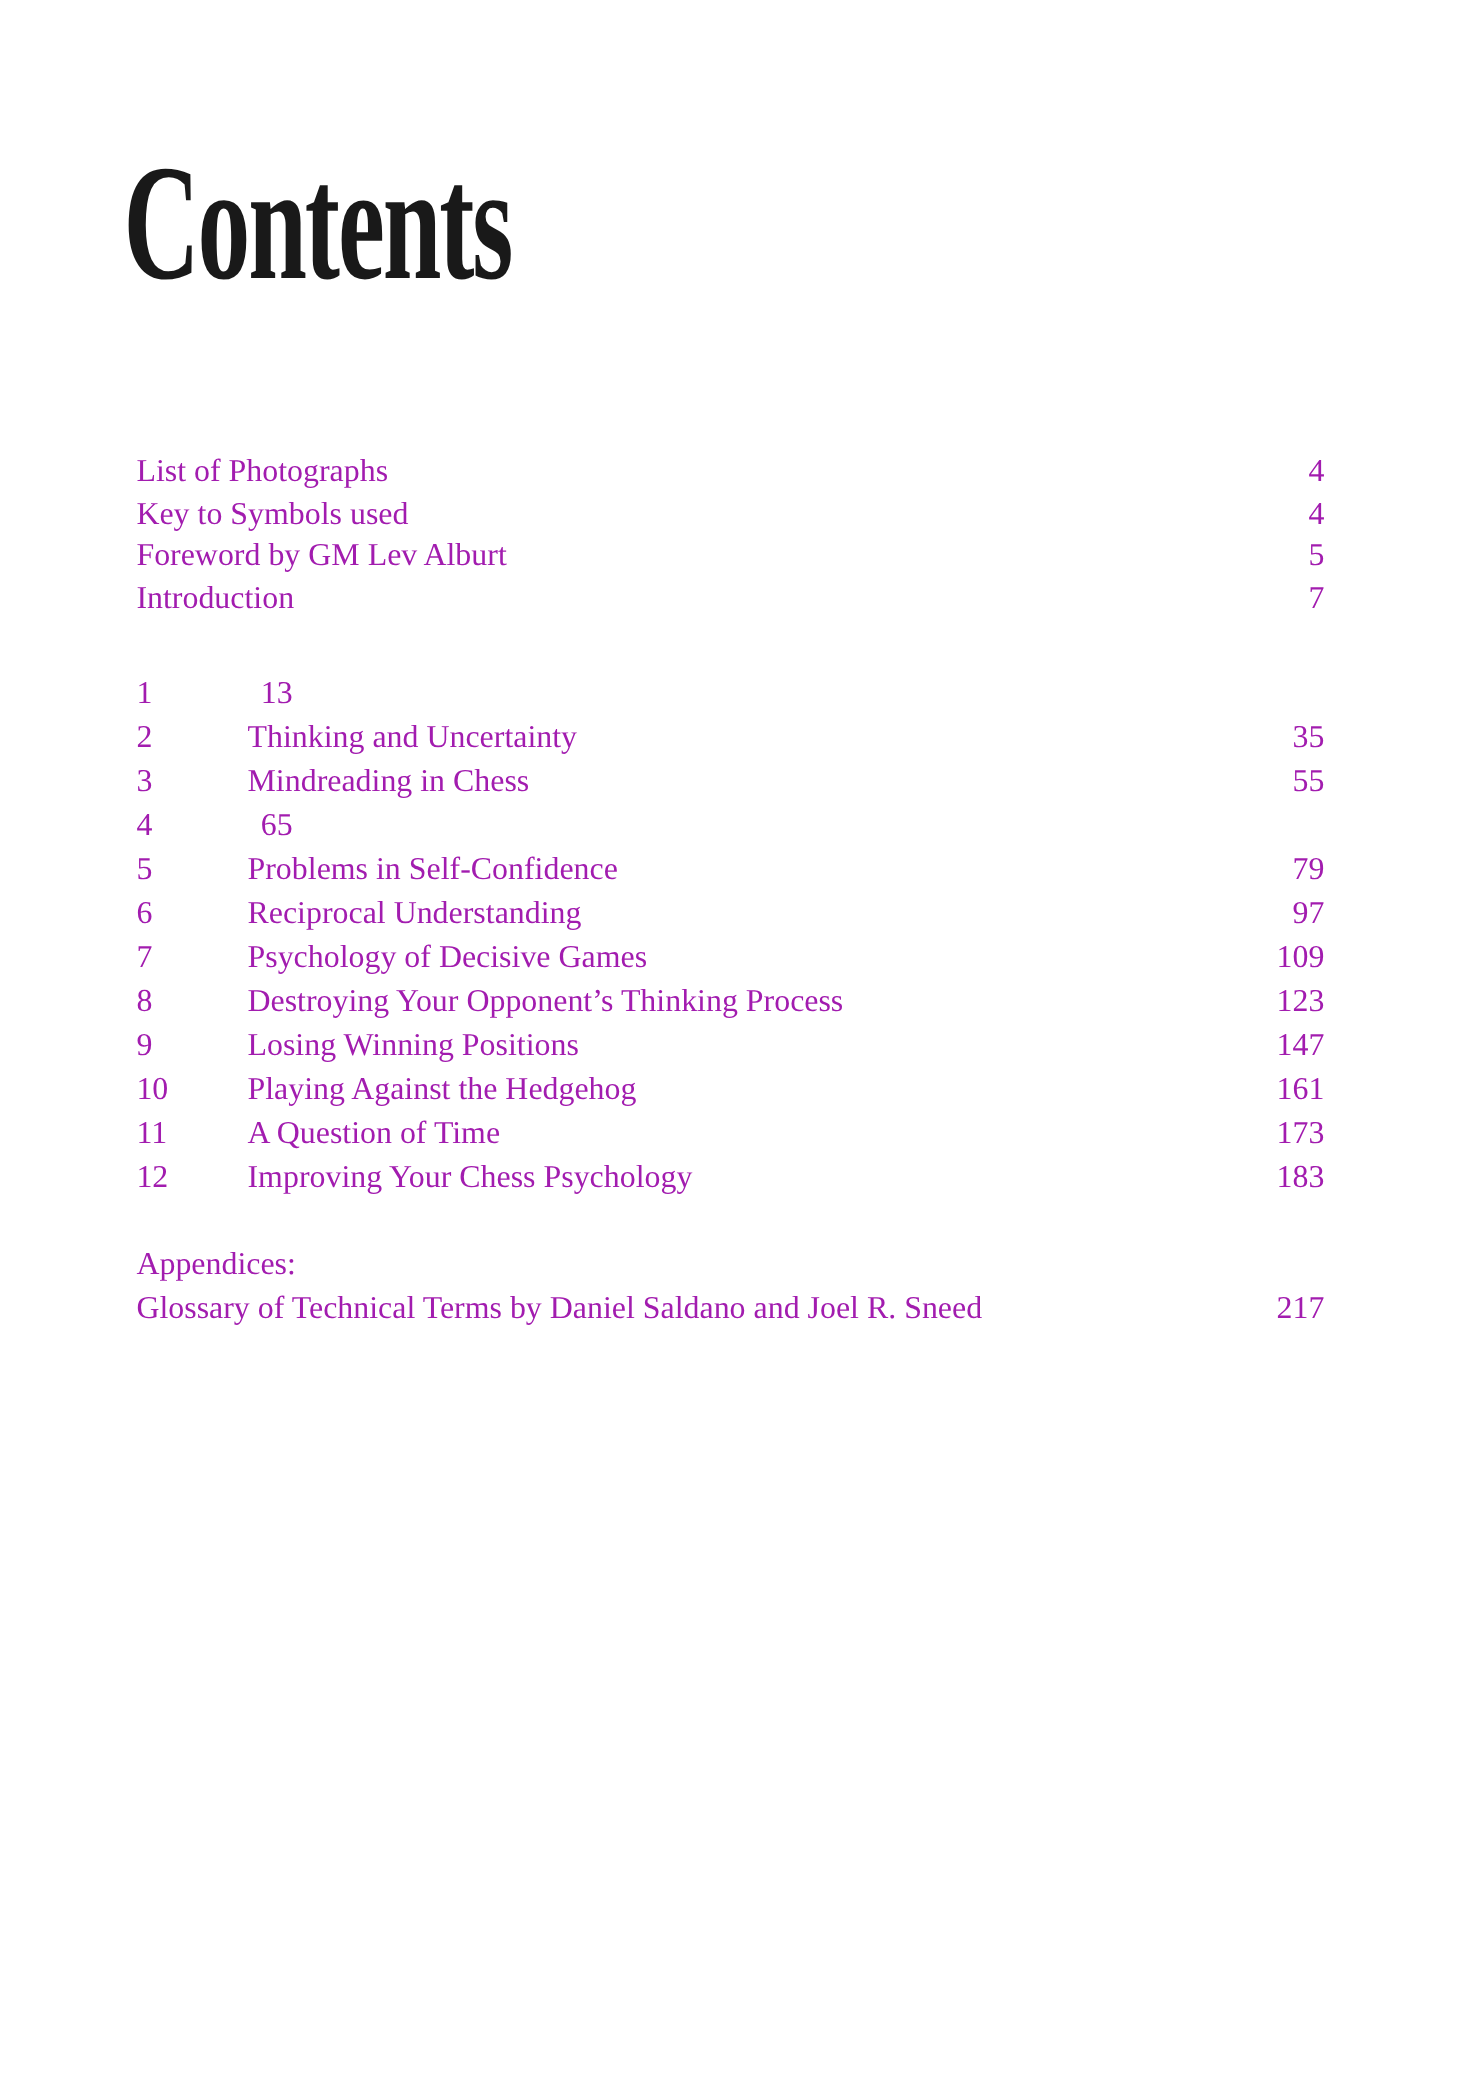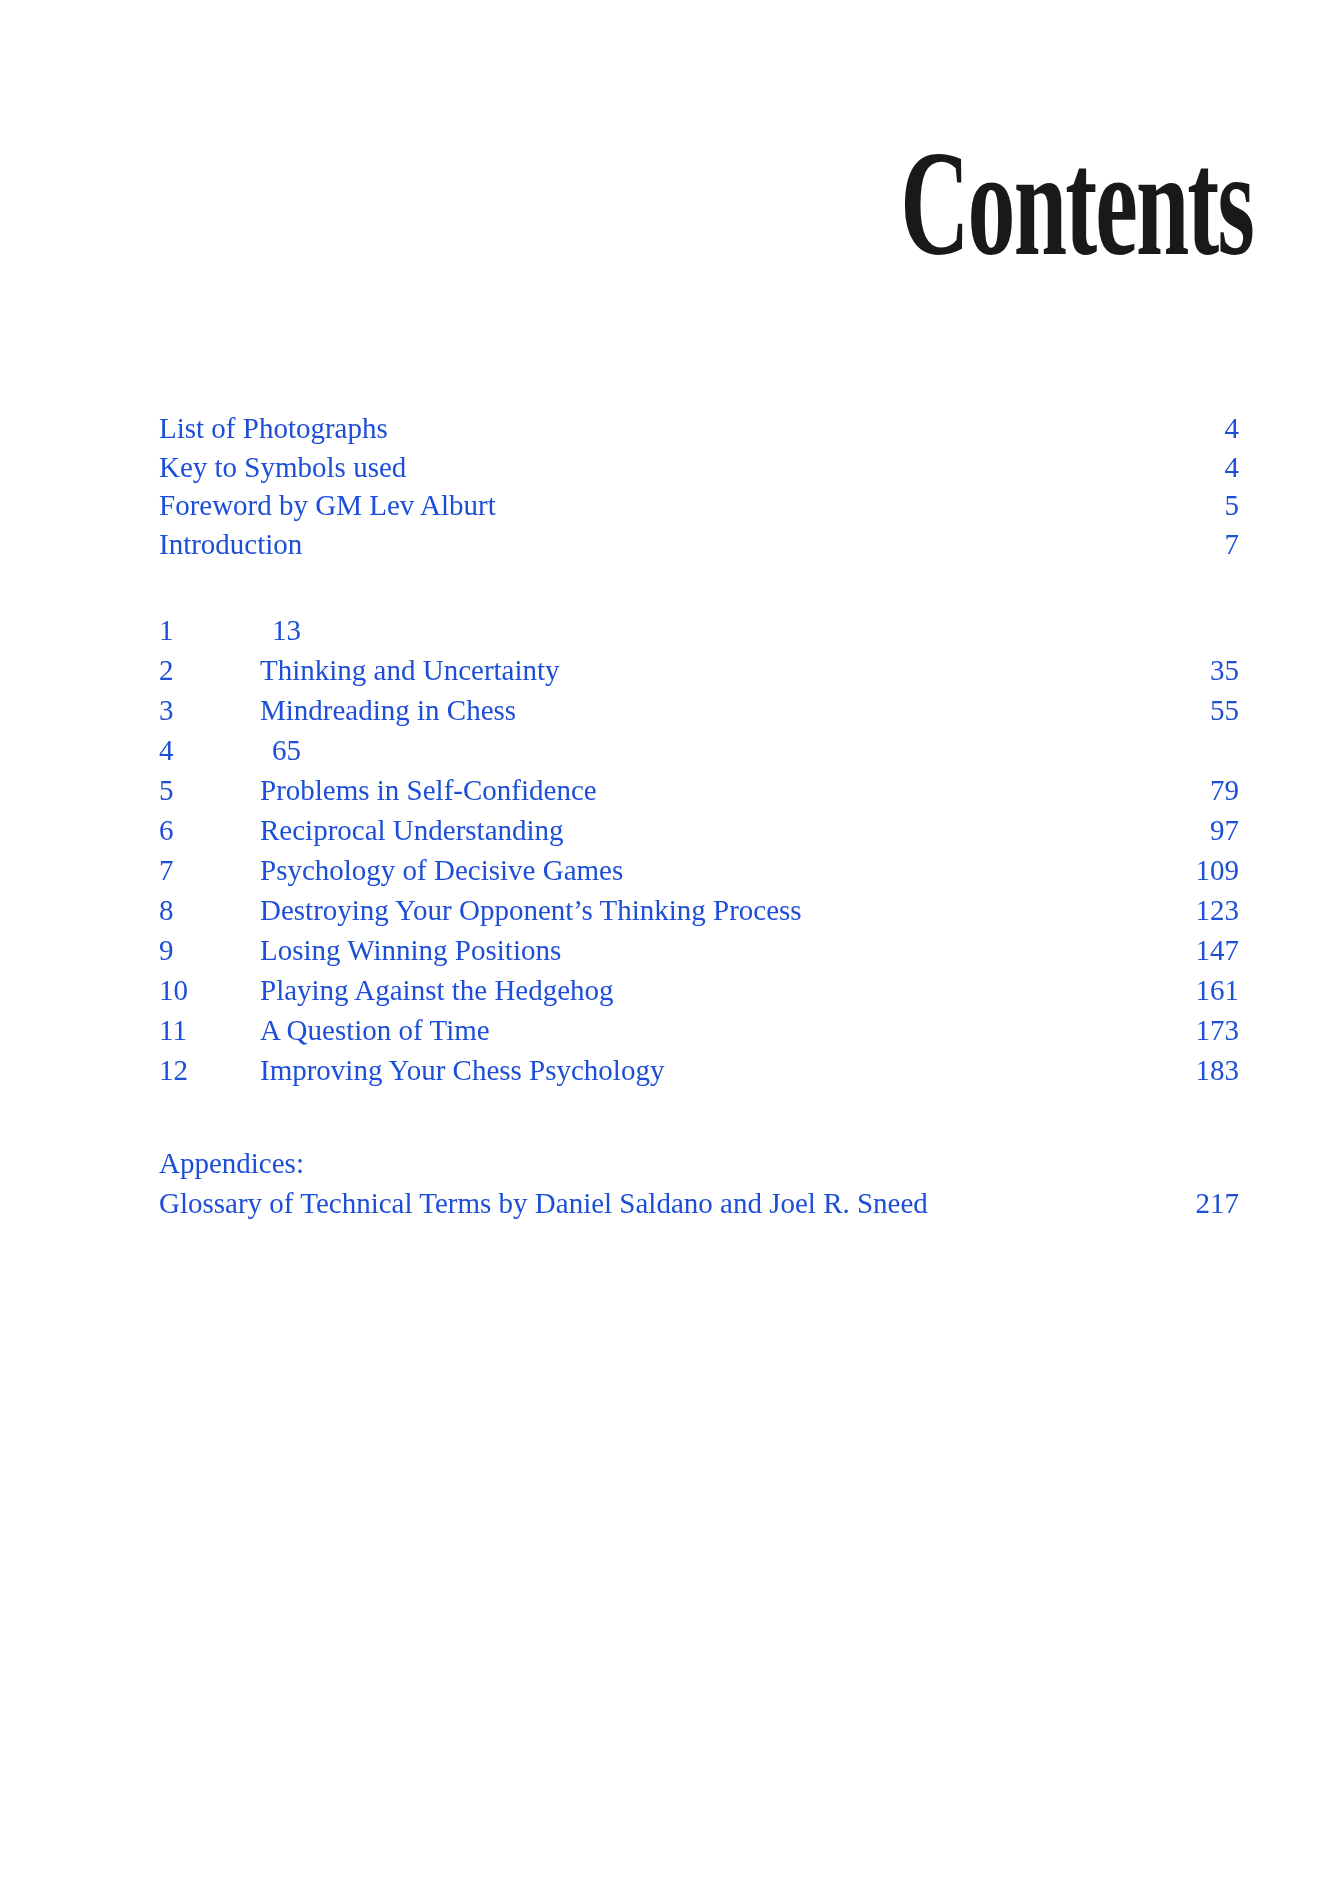--- a/index.html
+++ b/index.html
@@ -17,48 +17,48 @@
     color: #1c1c1c;
   }
 
   
   .title-wrap {
     position: absolute;
     top: 128px;
     left: 0;
     right: 0;
     display: flex;
-    justify-content: flex-end;
+    justify-content: flex-start;
   }
   .title-wrap h1 {
     margin: 0;
     position: relative;
     left: 13px;
     font-family: "Liberation Serif", serif;
     font-weight: bold;
     font-size: 150px;
     line-height: 1;
     letter-spacing: -3px;
     transform: scaleX(0.64);
     transform-origin: center;
     color: #191919;
     white-space: nowrap;
   }
 
   
   .toc-section {
     position: absolute;
-    left: 159px;
+    left: 124px;
     width: 1080px;
     font-size: 29px;
-    color: #1d4ed8;
+    color: #a21caf;
   }
   .front-matter   { top: 409px;  line-height: 38.6px; }
   .chapters       { top: 610px;  line-height: 40px; }
-  .appendices     { top: 1129px; line-height: 40px; margin-top: 14px; }
+  .appendices     { top: 1129px; line-height: 40px; }
   .back-matter    { top: 1287px; line-height: 40px; }
 
   .toc-row {
     display: flex;
     align-items: baseline;
   }
   .toc-row .num {
     flex: 0 0 101px;
   }
   .toc-row .label {

